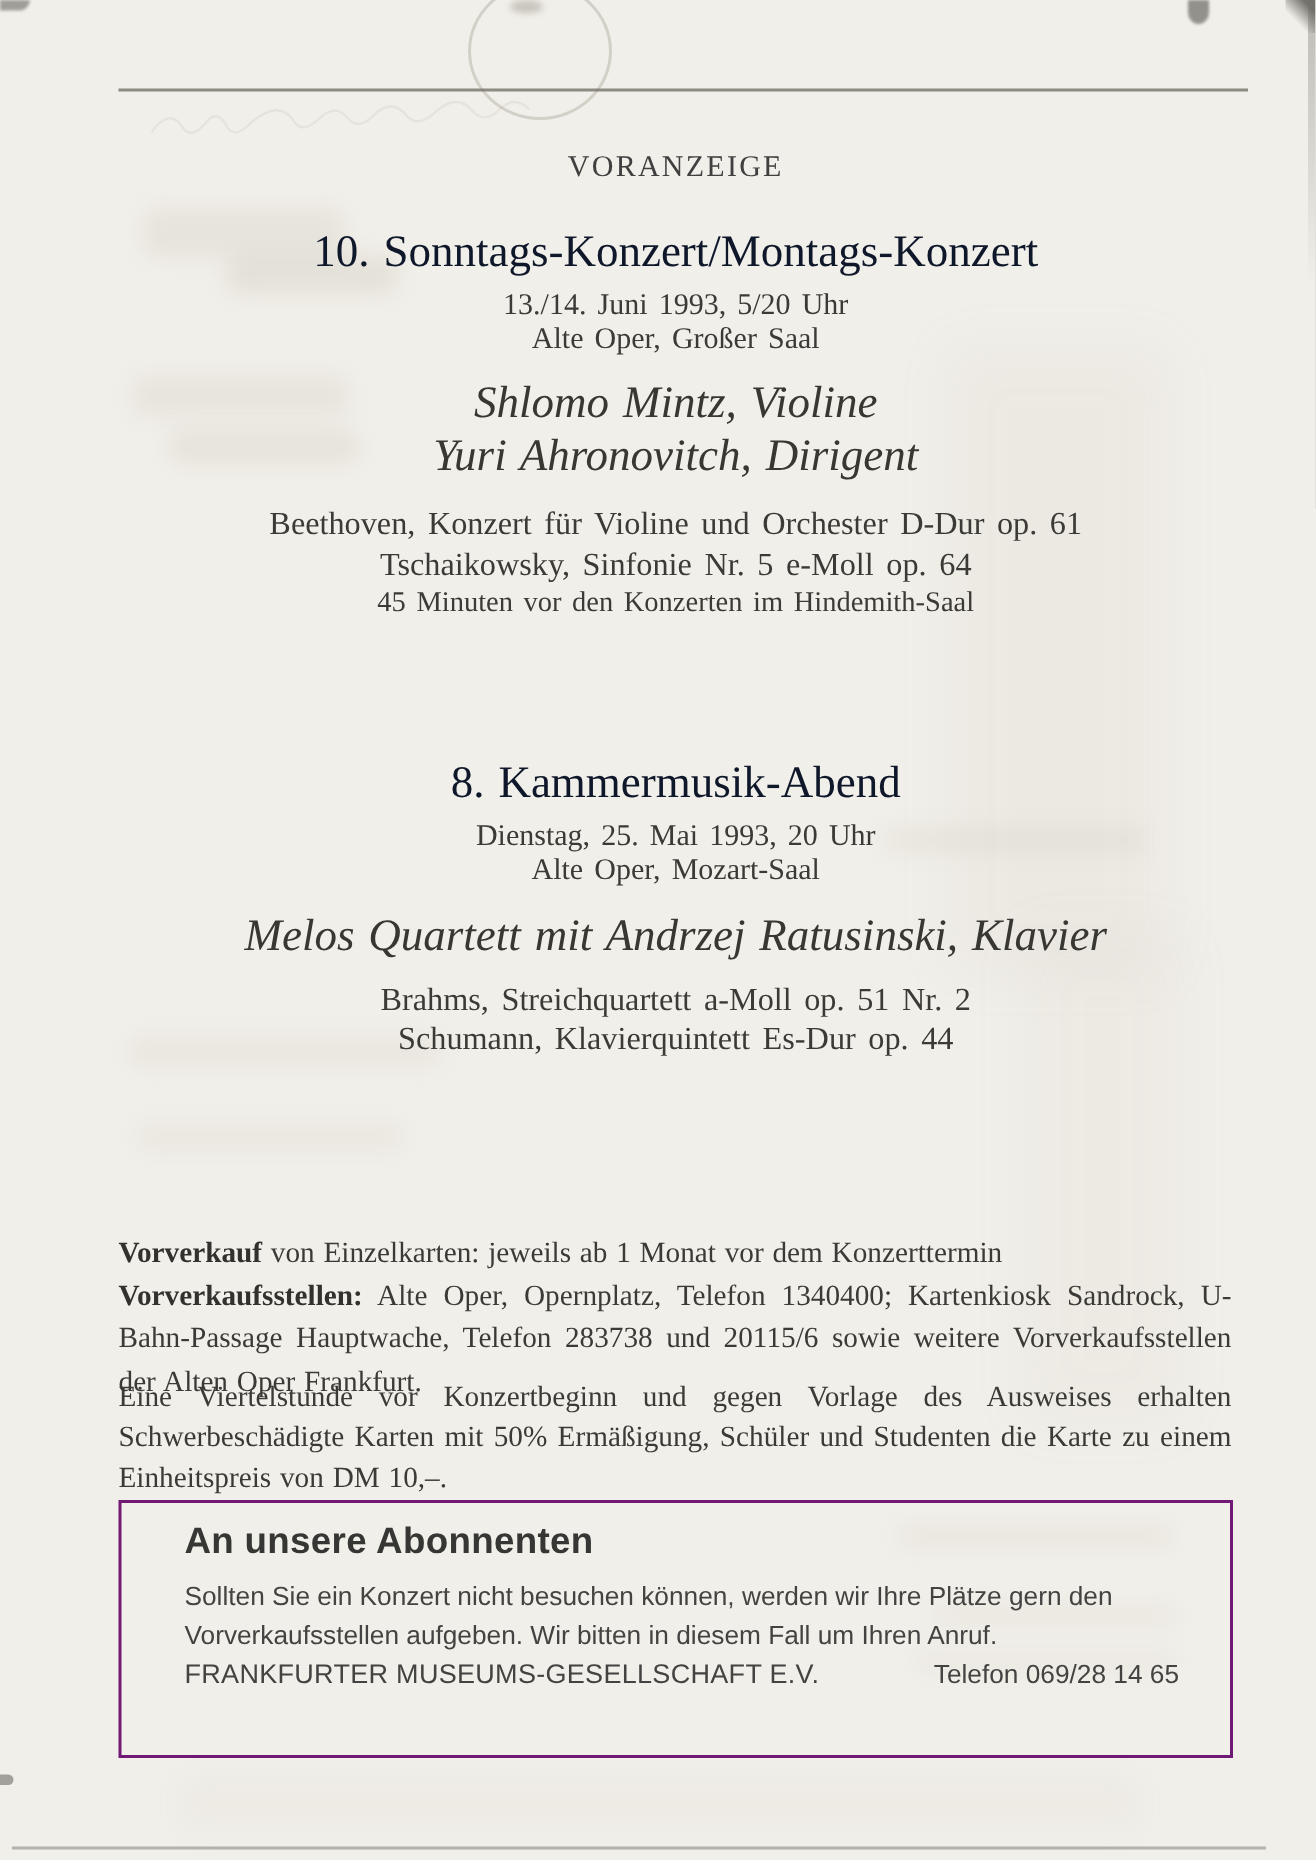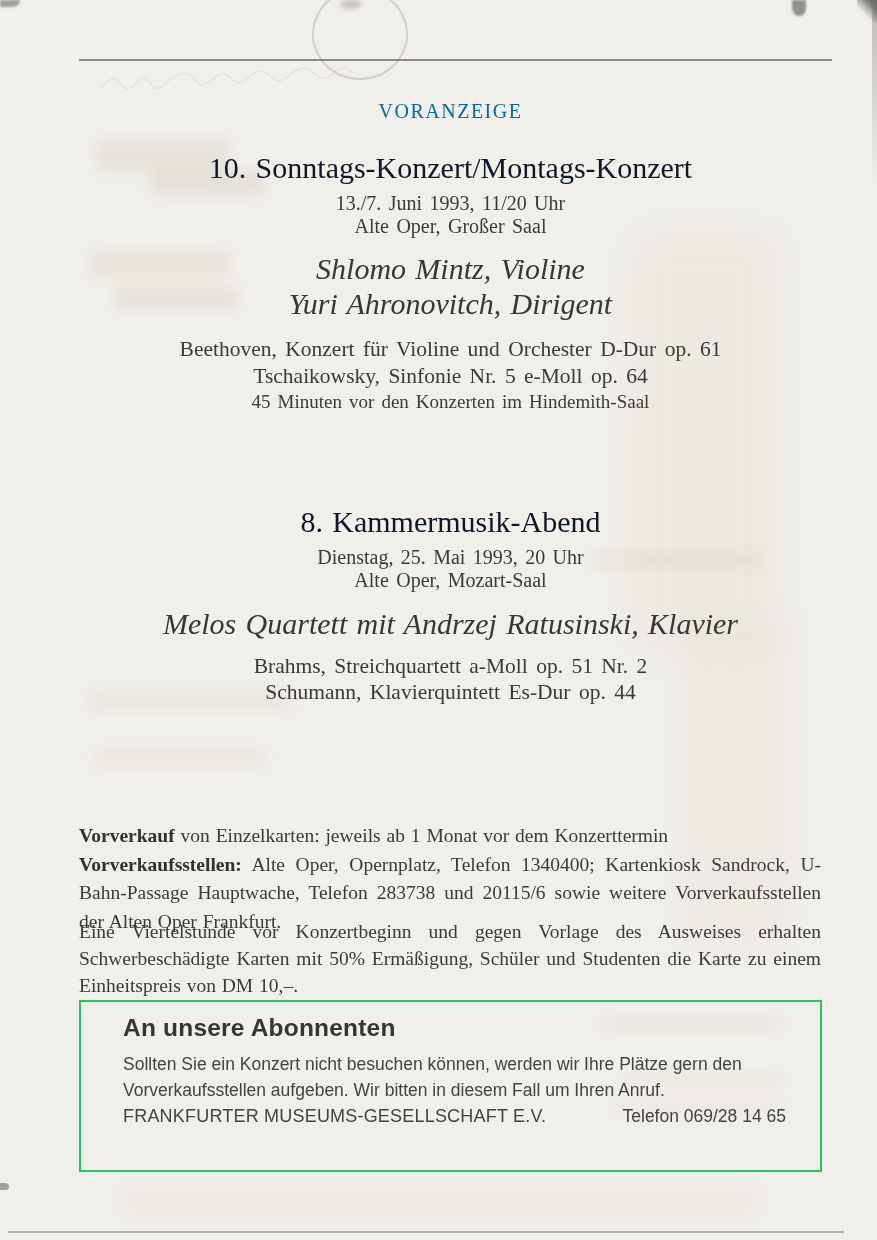--- a/index.html
+++ b/index.html
@@ -19,21 +19,21 @@
   .corner-tl{position:absolute;left:0;top:0;width:20px;height:7px;background:#5f5d57;opacity:.55;border-radius:0 0 8px 0;filter:blur(1px);}
   .corner-tr{position:absolute;right:0;top:0;width:20px;height:22px;background:linear-gradient(225deg,#55534e 20%,rgba(85,83,78,0) 65%);opacity:.8;}
   .mark-top-center{position:absolute;left:340px;top:0;width:22px;height:9px;background:#8d897e;opacity:.4;filter:blur(2px);border-radius:50%;}
   .mark-top-right{position:absolute;left:792px;top:0;width:14px;height:16px;background:#55534e;opacity:.6;filter:blur(1px);border-radius:0 0 60% 60%;}
   .edge-right{position:absolute;right:0;top:0;width:5px;height:190px;background:linear-gradient(to bottom,rgba(110,108,100,.4),rgba(110,108,100,0));}
   .edge-bottom{position:absolute;left:8px;top:1231px;width:836px;height:2px;background:rgba(130,127,118,.55);}
   .nub-bottom-left{position:absolute;left:0;top:1183px;width:9px;height:7px;background:#55534e;opacity:.5;border-radius:0 4px 4px 0;}
   .hand-ghost{position:absolute;left:96px;top:66px;width:270px;height:30px;pointer-events:none;opacity:.35;}
   
   .block{position:absolute;left:79px;width:743px;text-align:center;}
-  .kicker{top:100px;font-size:20px;letter-spacing:1.5px;color:#0369a1;}
+  .kicker{top:100px;font-size:20px;letter-spacing:1.5px;color:#404040;}
   .c1{top:150px;}
   .c2{top:504px;}
   .sec-title{font-size:30px;line-height:36px;color:#0f172a;word-spacing:.06em;}
   .sec-date{font-size:20px;line-height:23px;margin-top:6px;word-spacing:.12em;}
   .sec-venue{font-size:20px;line-height:23px;word-spacing:.12em;}
   .perf{font-style:italic;font-size:30px;line-height:35px;word-spacing:.06em;color:#393732;}
   .perf-first{margin-top:13px;}
   .prog{font-size:21.5px;line-height:27px;word-spacing:.14em;text-align:center;}
   .prog-first{margin-top:15px;}
   .lect{font-size:19px;line-height:24px;word-spacing:.12em;}
@@ -42,21 +42,21 @@
   .c2 .perf-first{margin-top:14px;}
   .c2 .prog-first{margin-top:12px;}
   .info{position:absolute;left:79px;width:742px;text-align:justify;font-size:19.5px;word-spacing:.05em;}
   .info p{margin:0;}
   .info1{top:822px;line-height:28.5px;}
   .info2{top:918px;line-height:27px;}
   .lead{font-weight:bold;color:#33312d;}
   
   .abobox{
     position:absolute;left:79px;top:1000px;width:743px;height:172px;
-    border:2px solid #22c55e;box-sizing:border-box;
+    border:2px solid #701a75;box-sizing:border-box;
     font-family:"Liberation Sans", sans-serif;color:#434341;
     padding:12px 34px 10px 42px;
   }
   .abobox h2{margin:0 0 9px 0;font-size:24.5px;line-height:28px;color:#363634;letter-spacing:.2px;}
   .abobox p{margin:0;font-size:17.5px;line-height:26px;max-width:672px;}
   .abo-footer{display:flex;justify-content:space-between;align-items:baseline;margin-top:3px;max-width:700px;}
   .abo-org{font-size:18px;letter-spacing:.2px;}
   .abo-phone{font-size:17.5px;}
 </style>
 </head>
@@ -89,21 +89,21 @@
   <div class="ghost" style="left:620px;top:1070px;width:165px;height:14px;opacity:.09;"></div>
   <div class="ghost" style="left:610px;top:1100px;width:175px;height:14px;opacity:.08;"></div>
   <div class="ghost" style="left:120px;top:1185px;width:640px;height:34px;opacity:.06;filter:blur(10px);"></div>
 
   <div class="rule-top"></div>
 
   <div class="block kicker">VORANZEIGE</div>
 
   <div class="block c1">
     <div class="sec-title">10. Sonntags-Konzert/Montags-Konzert</div>
-    <div class="sec-date">13./7. Juni 1993, 11/20 Uhr</div>
+    <div class="sec-date">13./14. Juni 1993, 5/20 Uhr</div>
     <div class="sec-venue">Alte Oper, Großer Saal</div>
     <div class="perf perf-first">Shlomo Mintz, Violine</div>
     <div class="perf">Yuri Ahronovitch, Dirigent</div>
     <div class="prog prog-first">Beethoven, Konzert für Violine und Orchester D-Dur op. 61</div>
     <div class="prog">Tschaikowsky, Sinfonie Nr. 5 e-Moll op. 64</div>
     <div class="lect">45 Minuten vor den Konzerten im Hindemith-Saal</div>
   </div>
 
   <div class="block c2">
     <div class="sec-title">8. Kammermusik-Abend</div>

